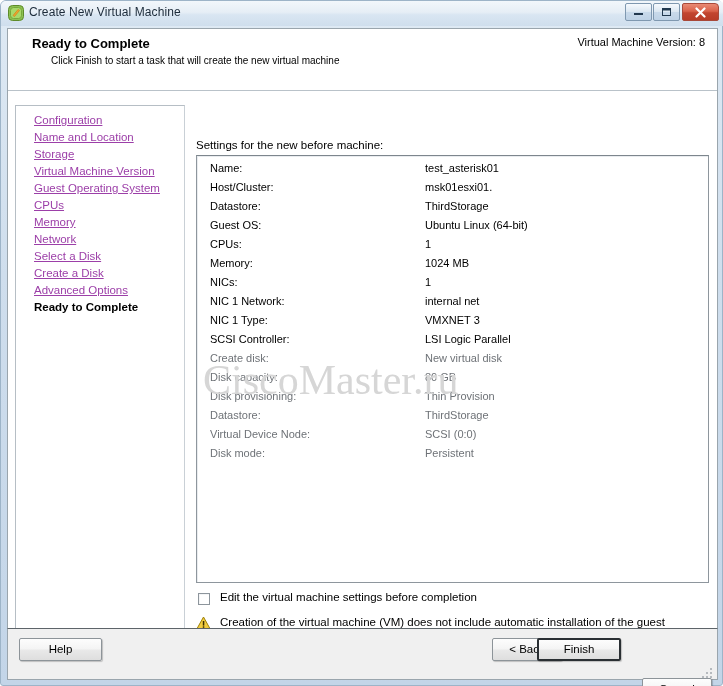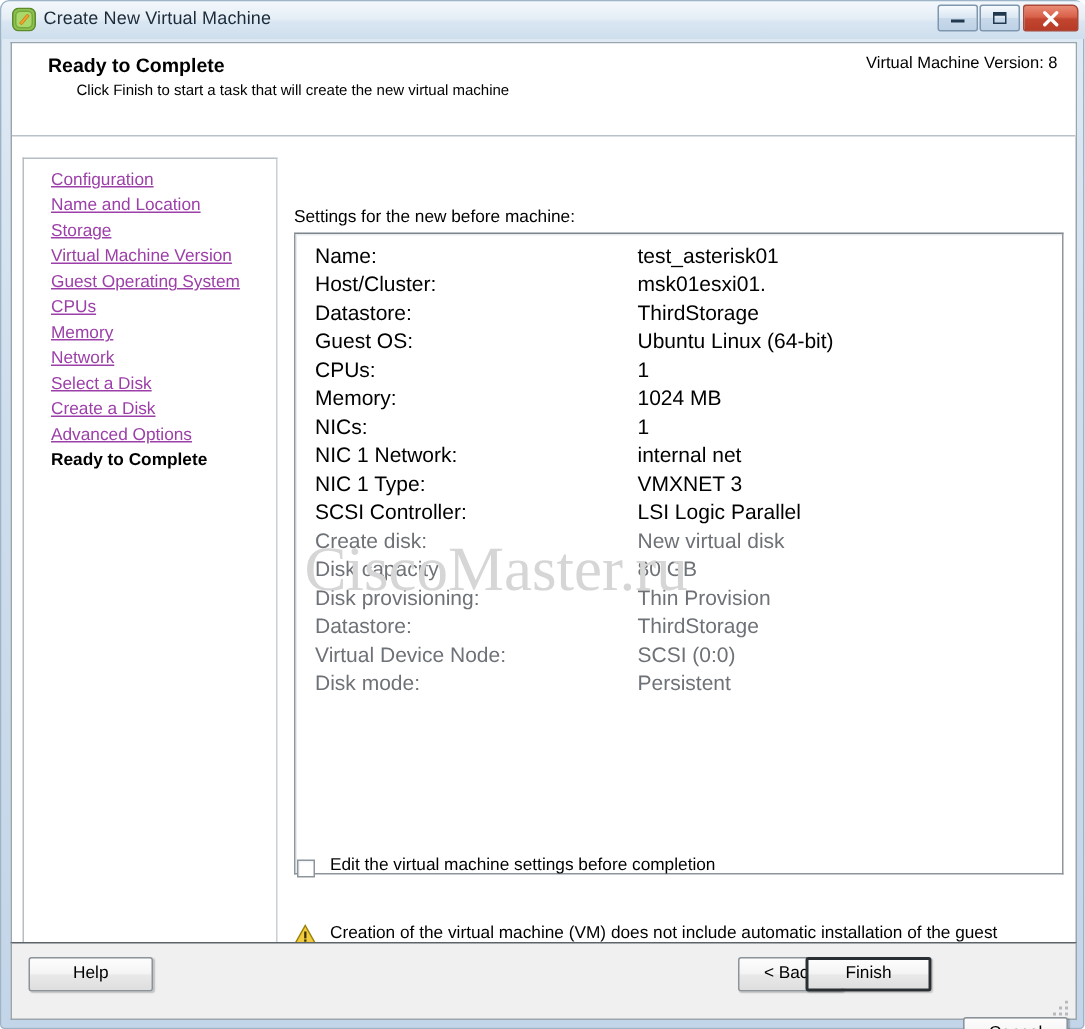--- a/index.html
+++ b/index.html
@@ -192,39 +192,39 @@
   #settings-rows {
     position: absolute;
     left: 0; top: 0;
     width: 513px;
     padding: 6px 0 0 0;
     z-index: 2;
   }
   .srow {
     position: relative;
     height: 19px;
-    font-size: 14px;
+    font-size: 11px;
     color: #000000;
   }
   .srow .lbl {
     position: absolute;
     left: 13px; top: 0;
     white-space: nowrap;
   }
   .srow .val {
     position: absolute;
     left: 228px; top: 0;
     white-space: nowrap;
   }
   .srow.dim .lbl, .srow.dim .val { color: #6e7277; }
 
   
   #edit-row {
     position: absolute;
-    left: 4px; top: 472px;
+    left: 4px; top: 492px;
     width: 510px;
     height: 20px;
   }
   #edit-checkbox {
     position: absolute;
     left: 2px; top: 2px;
     width: 12px; height: 12px;
     box-sizing: border-box;
     background: #ffffff;
     border: 1px solid #8d959c;

